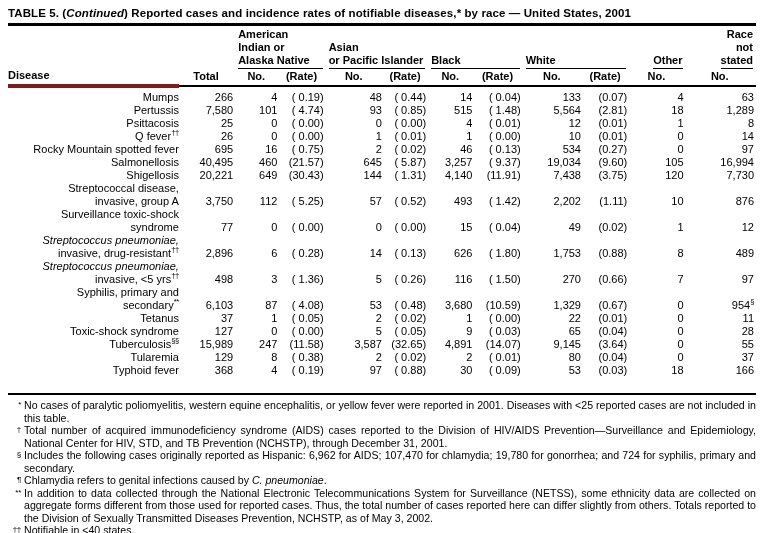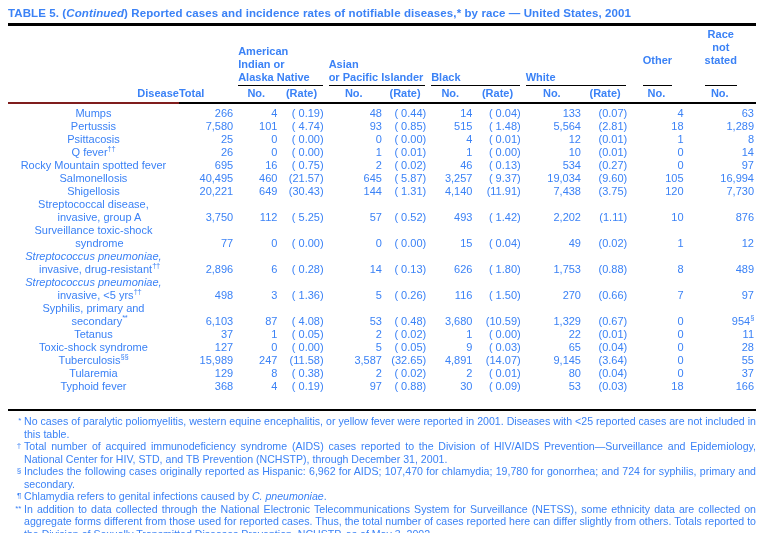--- a/index.html
+++ b/index.html
@@ -1,49 +1,49 @@
 <!DOCTYPE html>
 <html><head>
 <meta charset="utf-8">
 <style>
   * { margin:0; padding:0; box-sizing:border-box; }
   html,body { background:#fff; }
   .page {
     width:764px; height:533px; overflow:hidden;
     padding:5px 8px 0 8px;
     font-family:"Liberation Sans", sans-serif;
-    color:#3b82f6; background:#fff;
+    color:#000000; background:#fff;
   }
   
   .title {
     font-size:11.5px; font-weight:bold; letter-spacing:.1px;
     padding:2px 0 4px 0;
     border-bottom:3px solid #000;
     white-space:nowrap;
   }
   .title em { font-style:italic; }
   
   table { border-collapse:collapse; table-layout:fixed; width:748px; font-size:11px; line-height:13px; }
   col.c-disease{width:170px;} col.c-total{width:56px;}
   col.c-aian-no{width:44px;}  col.c-aian-rate{width:46px;}
   col.c-api-no{width:58px;}   col.c-api-rate{width:44px;}
   col.c-black-no{width:46px;} col.c-black-rate{width:48px;}
   col.c-white-no{width:60px;} col.c-white-rate{width:46px;}
   col.c-other-no{width:56px;} col.c-ns-no{width:70px;}
   th { font-weight:bold; font-size:11px; vertical-align:bottom; padding:0; }
-  th.corner { text-align:right; border-bottom:2px solid #7f1d1d; padding-bottom:2px; }
-  th.total-h { text-align:left; border-bottom:2px solid #000; padding:0 2px 2px 0; }
+  th.corner { text-align:left; border-bottom:4px solid #7f1d1d; padding-bottom:2px; }
+  th.total-h { text-align:center; border-bottom:2px solid #000; padding:0 2px 2px 0; }
   th.grp-th { vertical-align:bottom; padding:2px 3px 0 3px; }
   .grp-box { text-align:left; border-bottom:1.5px solid #000; padding-bottom:1px; white-space:pre-line; }
-  .grp-plain { text-align:center; }
+  .grp-plain { text-align:right; }
   .grp-plain div { line-height:13px; }
-  .u { border-bottom:1.5px solid #000; padding-bottom:18px; display:inline-block; }
+  .u { border-bottom:1.5px solid #000; padding-bottom:1px; display:inline-block; }
   th.sub { text-align:center; border-bottom:2px solid #000; padding:1px 2px 2px 0; }
   tbody td { text-align:right; vertical-align:bottom; padding:0 2px 0 0; white-space:pre; }
-  tbody td.disease { text-align:center; padding:0; white-space:normal; }
+  tbody td.disease { text-align:right; padding:0; white-space:normal; }
   tbody tr:first-child td { padding-top:3px; }
   tbody tr:last-child td { border-bottom:2px solid #000; padding-bottom:16px; }
   td.disease .l2 { padding-left:12px; }
   sup { font-size:7.5px; line-height:0; vertical-align:super; letter-spacing:-.3px; }
   i { font-style:italic; }
   
   .fns { padding-top:4px; font-size:10.6px; line-height:12.5px; width:748px; }
   .fn { position:relative; padding-left:16px; text-align:justify; }
   .fn .sym { position:absolute; left:0; top:0; width:13px; text-align:right; font-size:8px; letter-spacing:-.3px; }
 </style>

